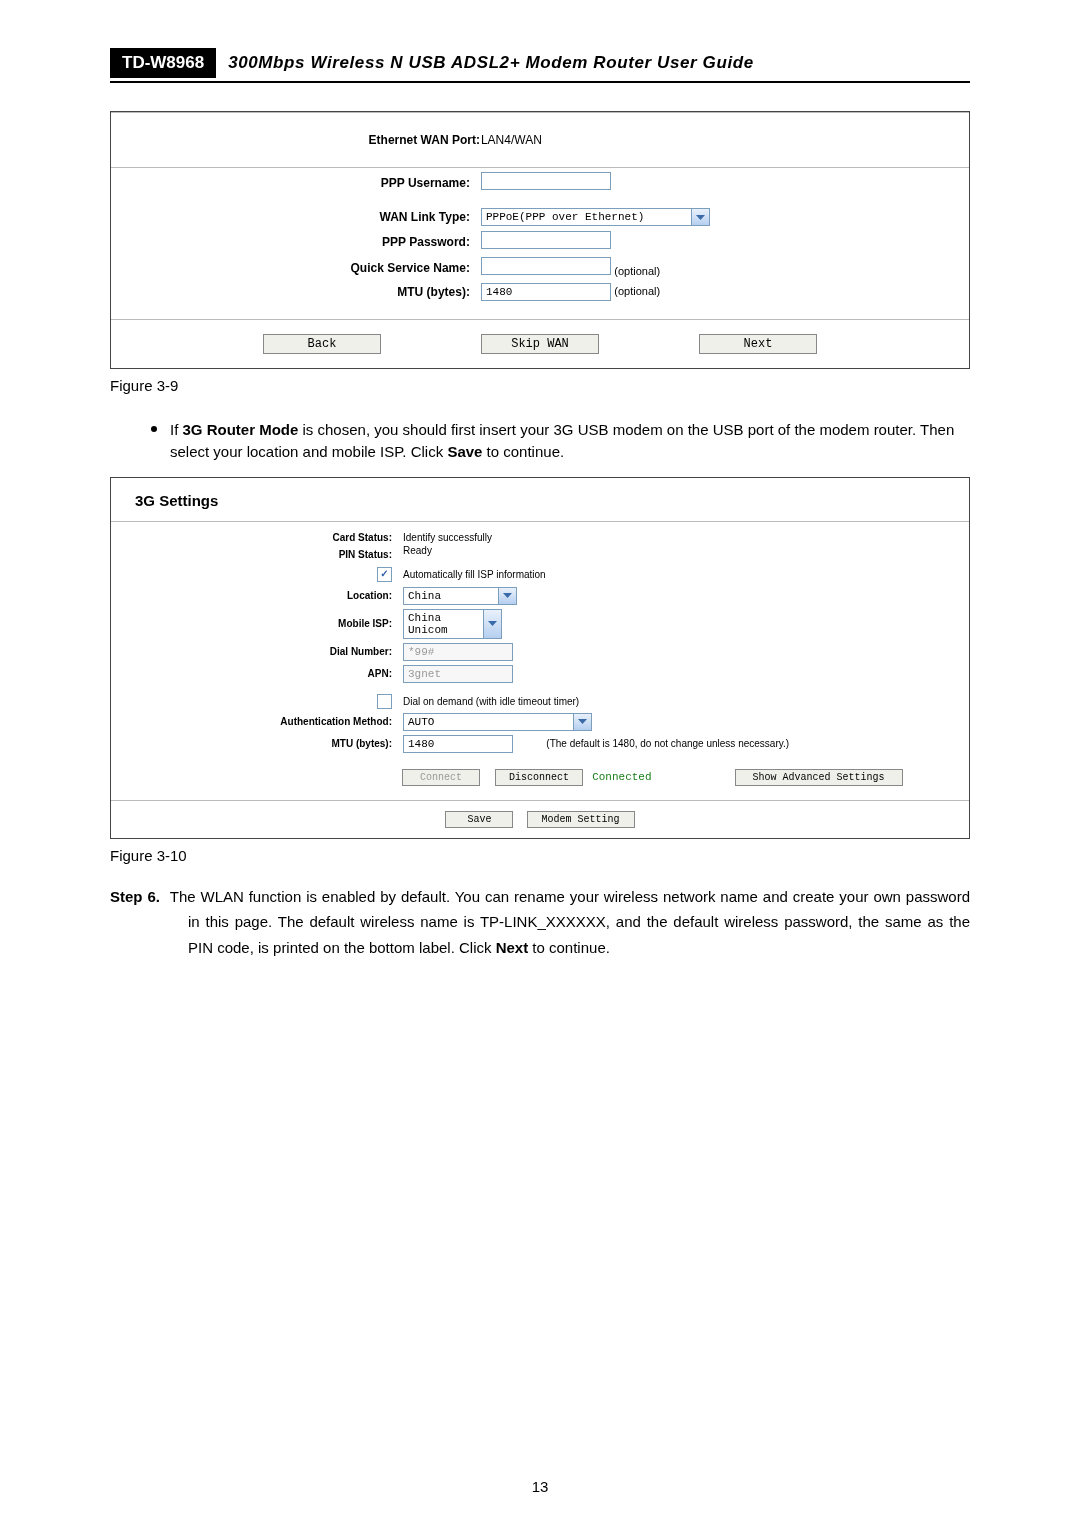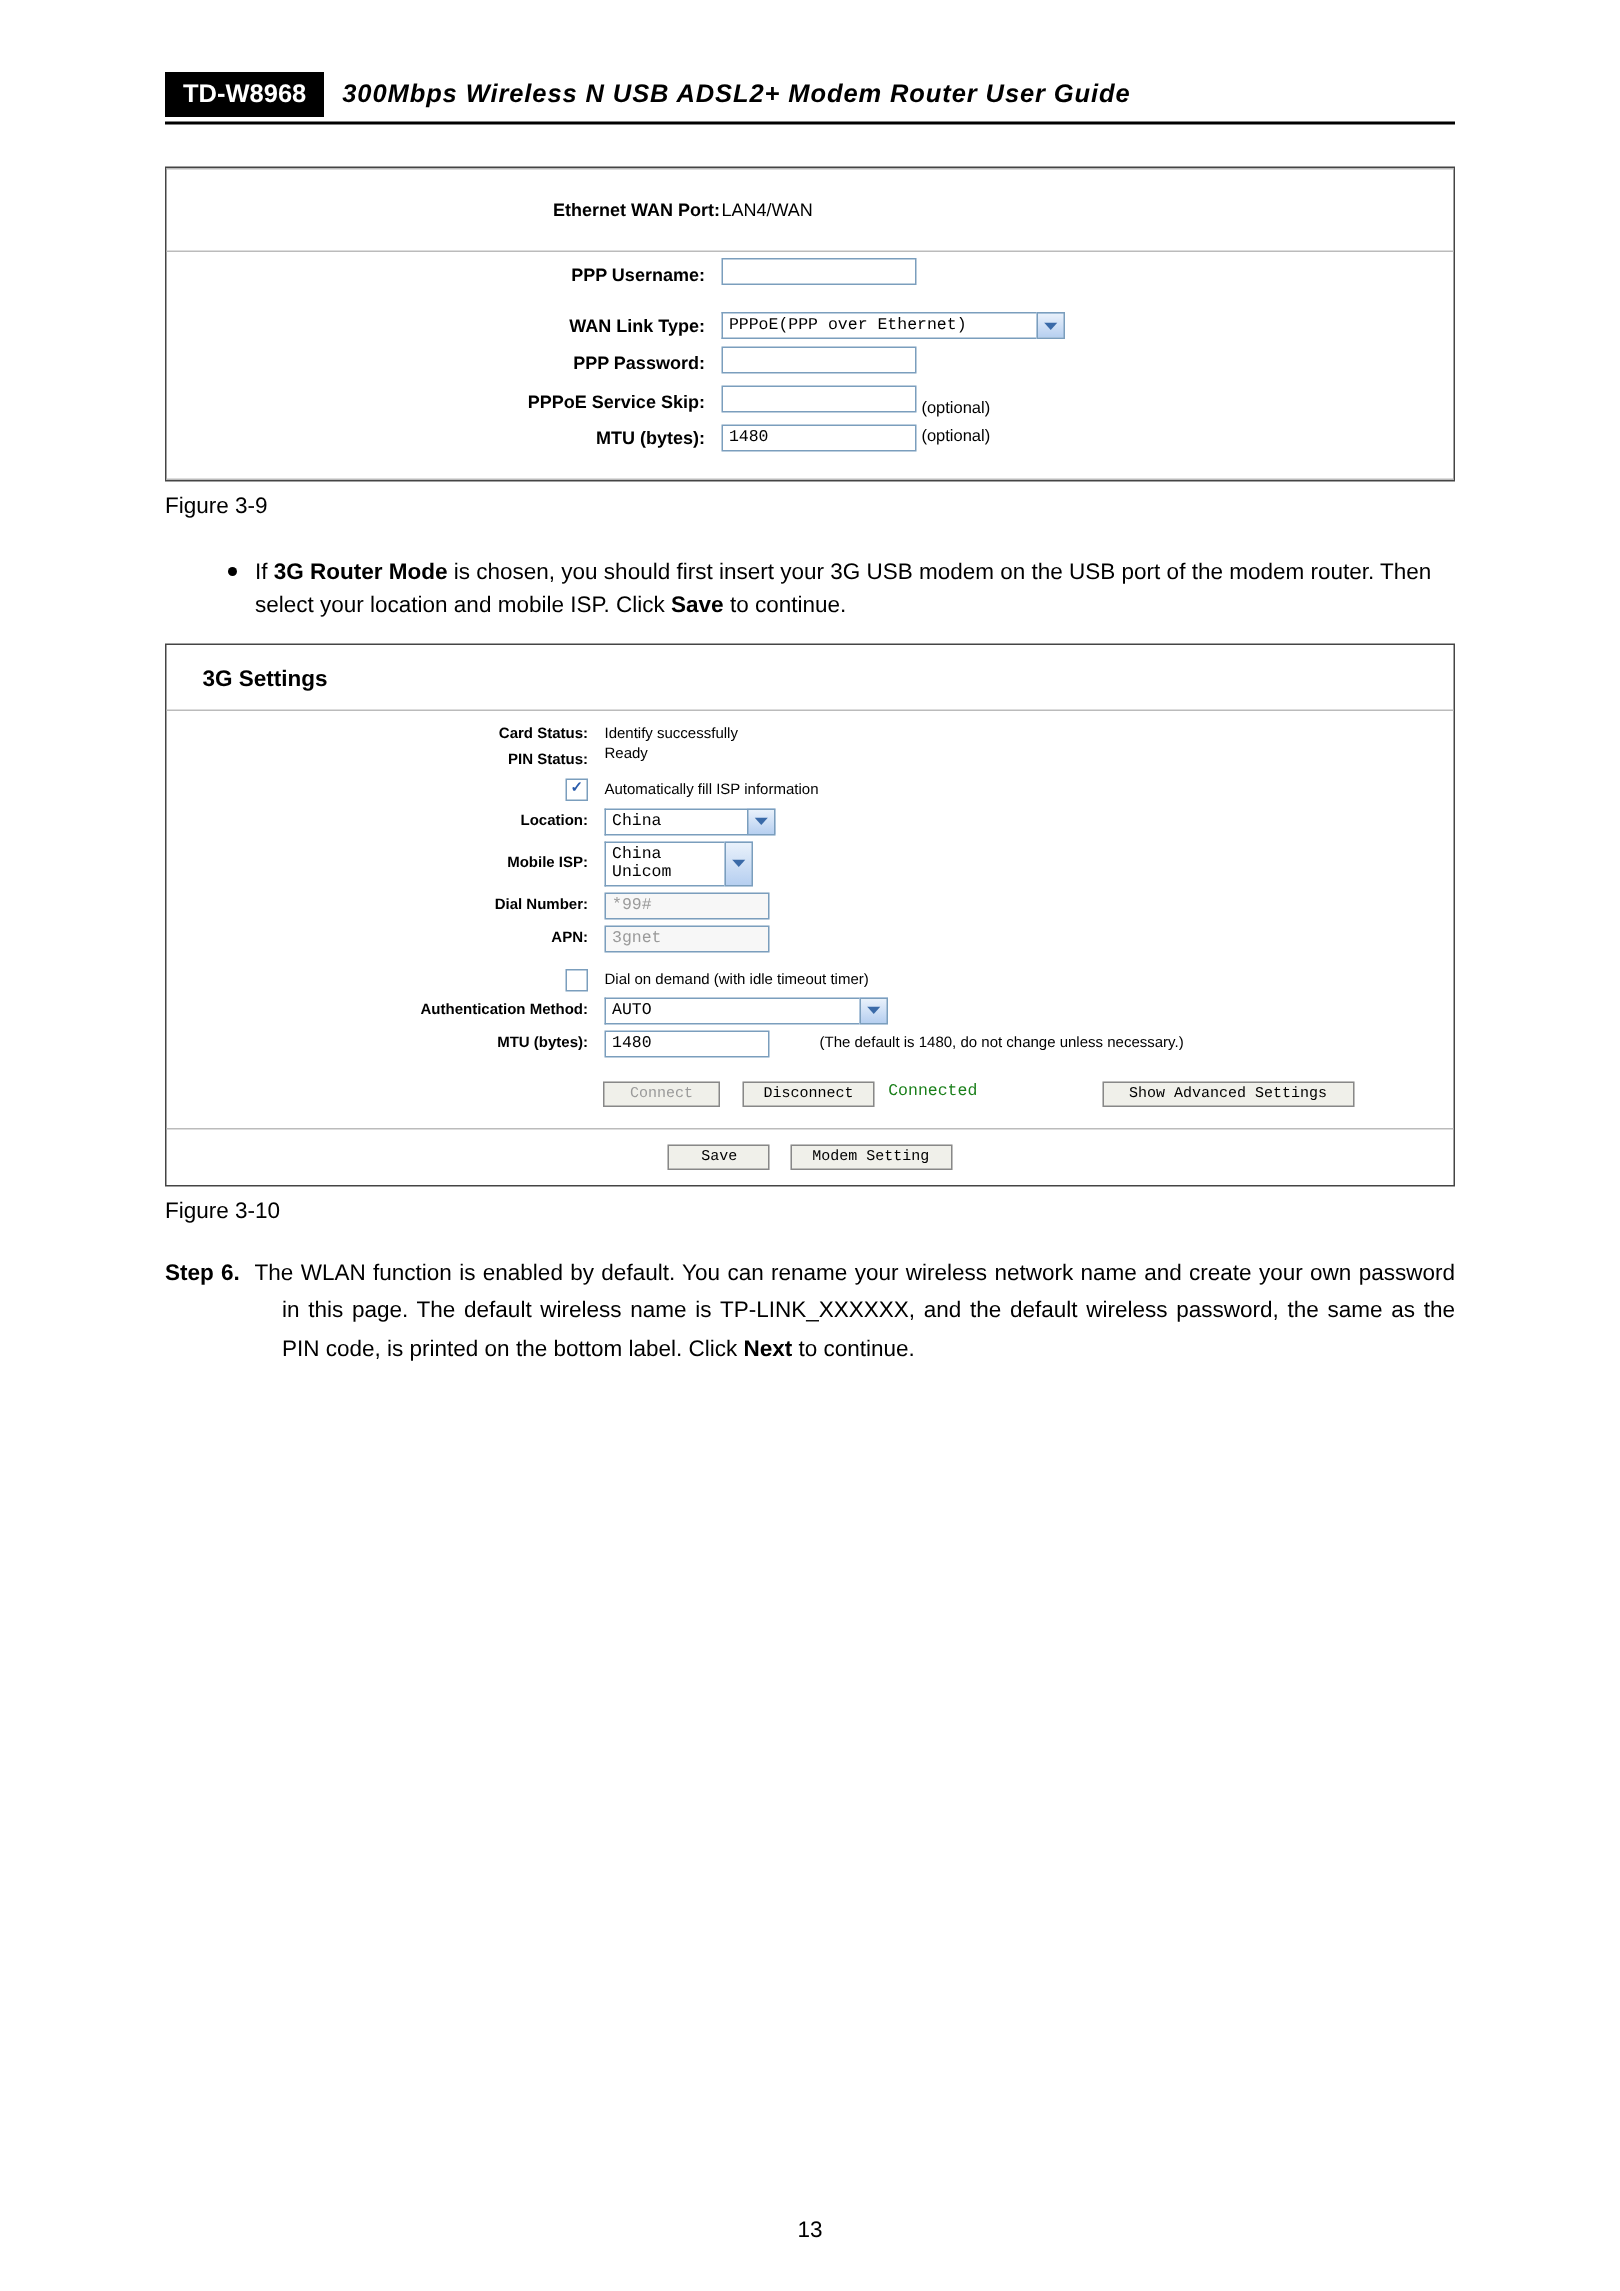--- a/index.html
+++ b/index.html
@@ -180,36 +180,41 @@
           </span>
         </td>
       </tr>
       <tr>
         <td class="lbl-col" style="padding-top:4px;">PPP Password:</td>
         <td class="val-col" style="padding-top:4px;">
           <span class="inp" style="display:inline-block; width:130px; height:18px;"></span>
         </td>
       </tr>
       <tr>
-        <td class="lbl-col" style="padding-top:4px;">PPPoE Service Skip:</td>
+        <td class="lbl-col" style="padding-top:4px;">Quick Service Name:</td>
         <td class="val-col" style="padding-top:4px;">
           <span class="inp" style="display:inline-block; width:130px; height:18px;"></span>
           <span class="small-hint">(optional)</span>
         </td>
       </tr>
       <tr>
         <td class="lbl-col" style="padding-top:4px; padding-bottom:18px;">MTU (bytes):</td>
         <td class="val-col" style="padding-top:4px; padding-bottom:18px;">
           <span class="inp" style="display:inline-block; width:130px;">1480</span>
           <span class="small-hint">(optional)</span>
         </td>
       </tr>
     </tbody>
       </table>
     <hr>
+    <div style="padding:14px 24px; display:flex; justify-content:center; gap:100px;">
+      <span class="winbtn" style="min-width:100px;">Back</span>
+      <span class="winbtn" style="min-width:100px;">Skip WAN</span>
+      <span class="winbtn" style="min-width:100px;">Next</span>
+    </div>
   </div>
 
   <div class="caption">Figure 3-9</div>
 
   <ul class="bullets">
     <li>
       If <span class="b">3G Router Mode</span> is chosen, you should first insert your 3G USB modem on the USB port of the modem router. Then select your location and mobile ISP. Click <span class="b">Save</span> to continue.
     </li>
   </ul>
 

